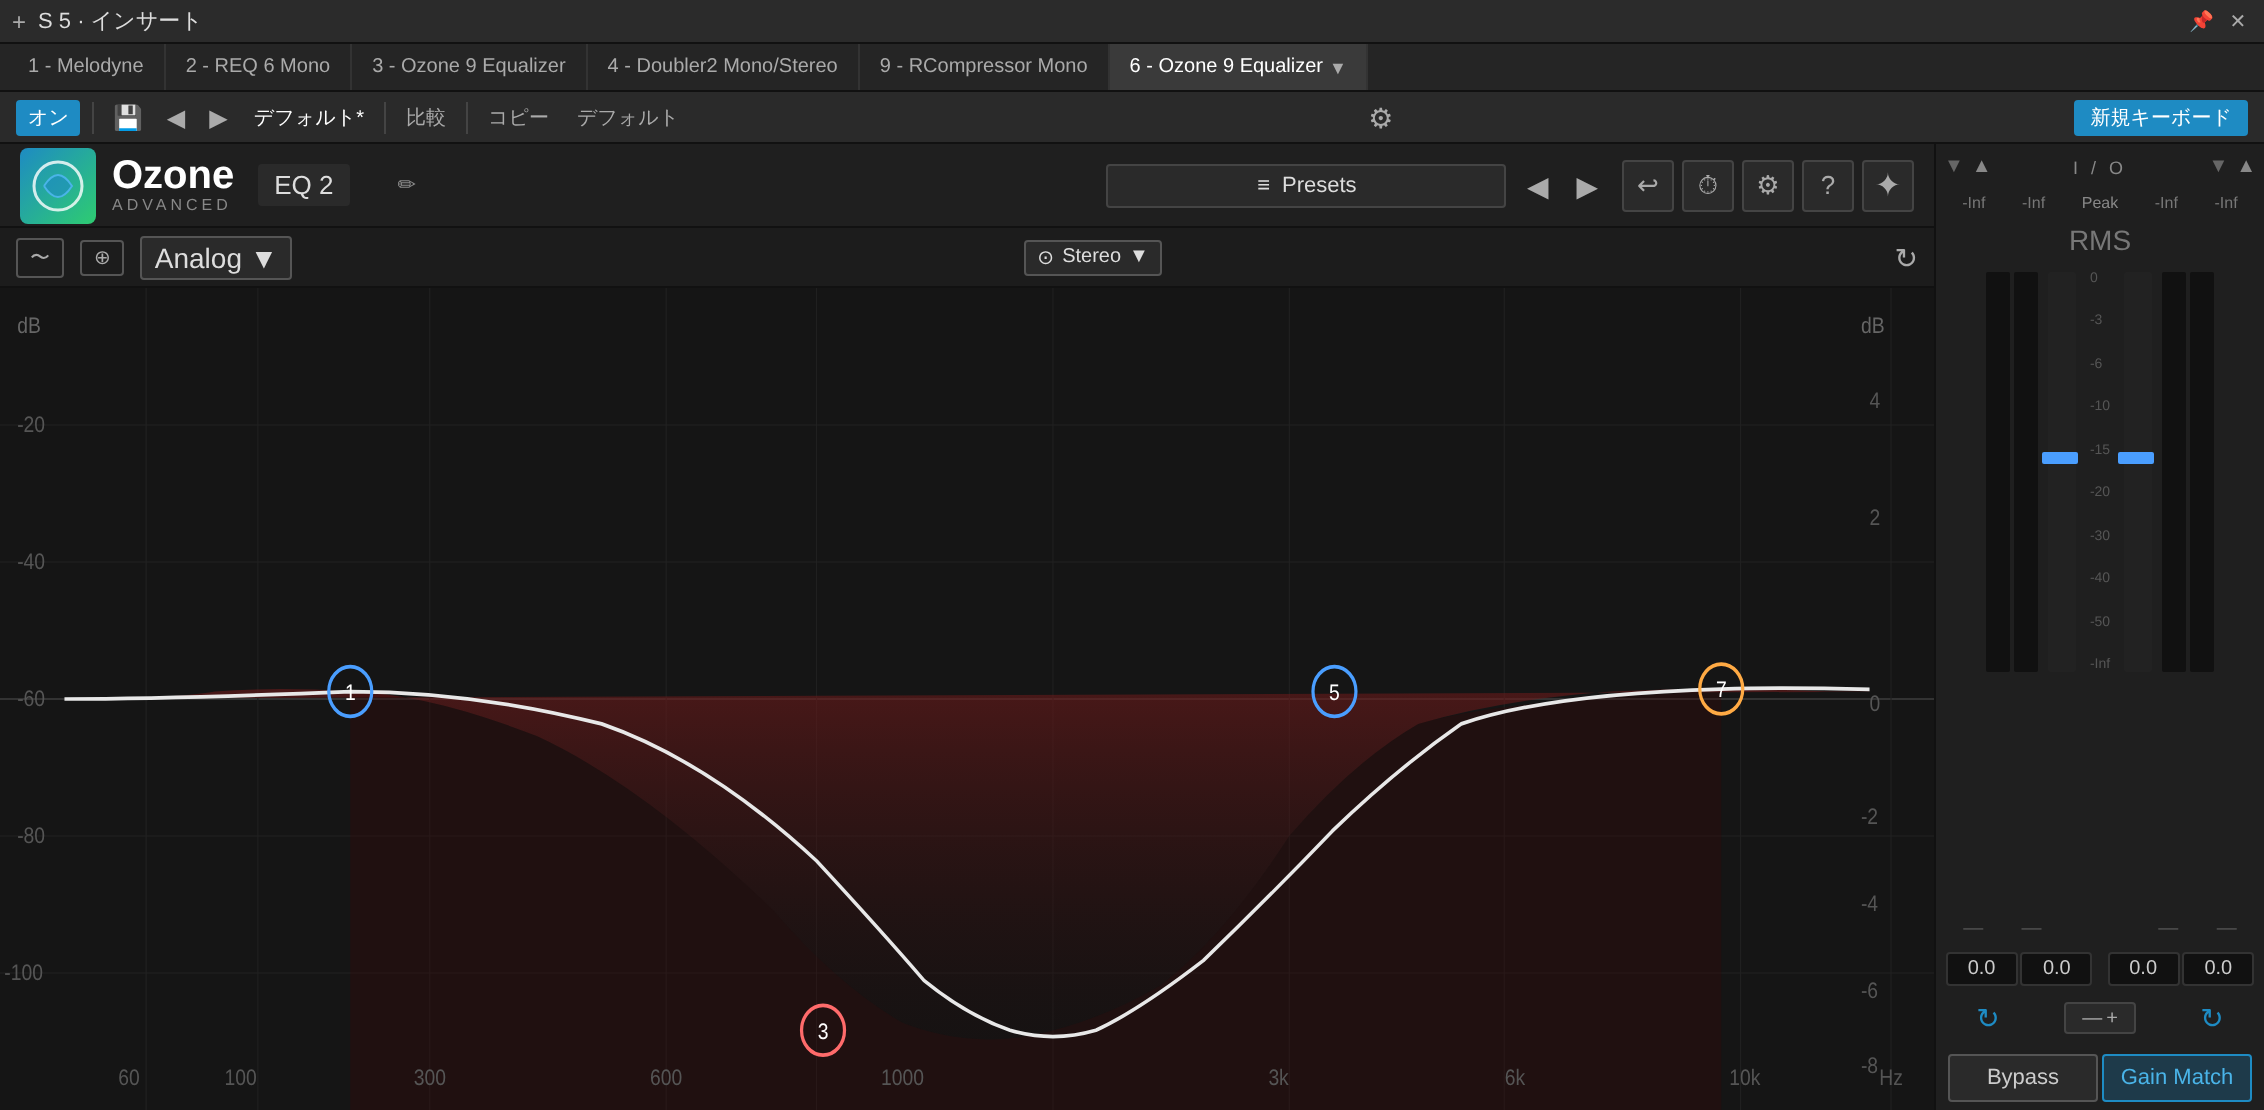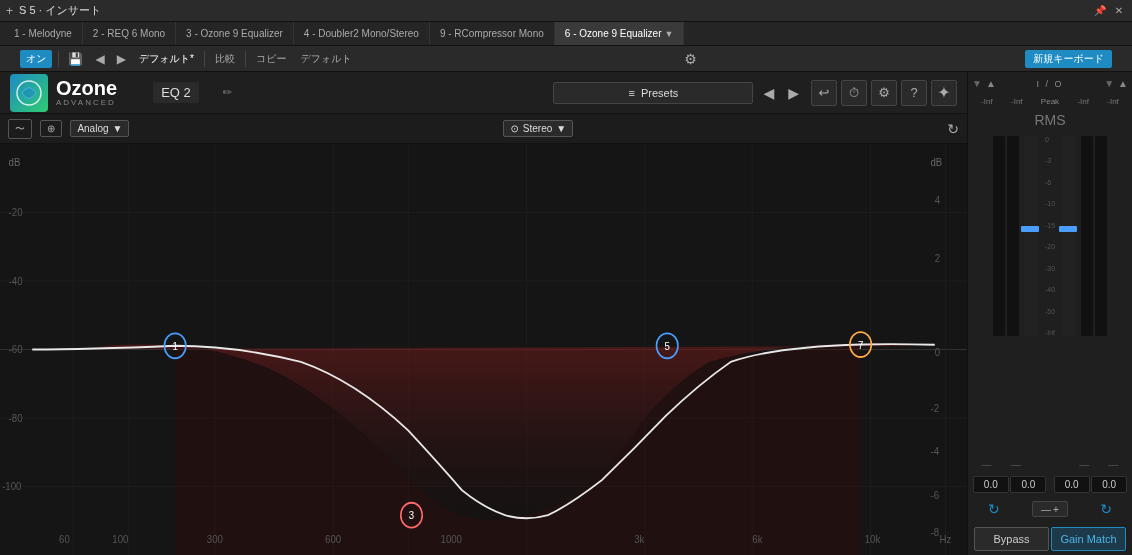--- a/index.html
+++ b/index.html
@@ -56,21 +56,21 @@
       align-items: center;
       gap: 3px;
     }
 
     
     #toolbar {
       display: flex;
       align-items: center;
       background: #2a2a2a;
       height: 26px;
-      padding: 0 20px;
+      padding: 0 8px;
       border-bottom: 1px solid #111;
       gap: 6px;
     }
     .toolbar-btn {
       background: #1e8bc3;
       color: #fff;
       border: none;
       border-radius: 2px;
       padding: 2px 6px;
       font-size: 10px;
@@ -116,21 +116,21 @@
       align-items: center;
       height: 42px;
       padding: 0 10px;
       background: #1f1f1f;
       border-bottom: 1px solid #111;
     }
     .ozone-logo {
       display: flex;
       align-items: center;
       gap: 8px;
-      margin-right: 36px;
+      margin-right: 12px;
     }
     .ozone-icon {
       width: 38px;
       height: 38px;
       background: linear-gradient(135deg, #1e8bc3, #2ecc71);
       border-radius: 4px;
       display: flex;
       align-items: center;
       justify-content: center;
       color: white;
@@ -202,21 +202,21 @@
       padding: 2px 6px;
       cursor: pointer;
       font-size: 10px;
     }
     .eq-mode-select {
       background: #2a2a2a;
       border: 1px solid #555;
       border-radius: 2px;
       color: #ddd;
       padding: 2px 6px;
-      font-size: 10px;
+      font-size: 14px;
       cursor: pointer;
       display: flex; align-items: center; gap: 4px;
     }
     .stereo-select {
       background: #2a2a2a;
       border: 1px solid #555;
       border-radius: 2px;
       color: #ddd;
       padding: 2px 6px;
       font-size: 10px;

